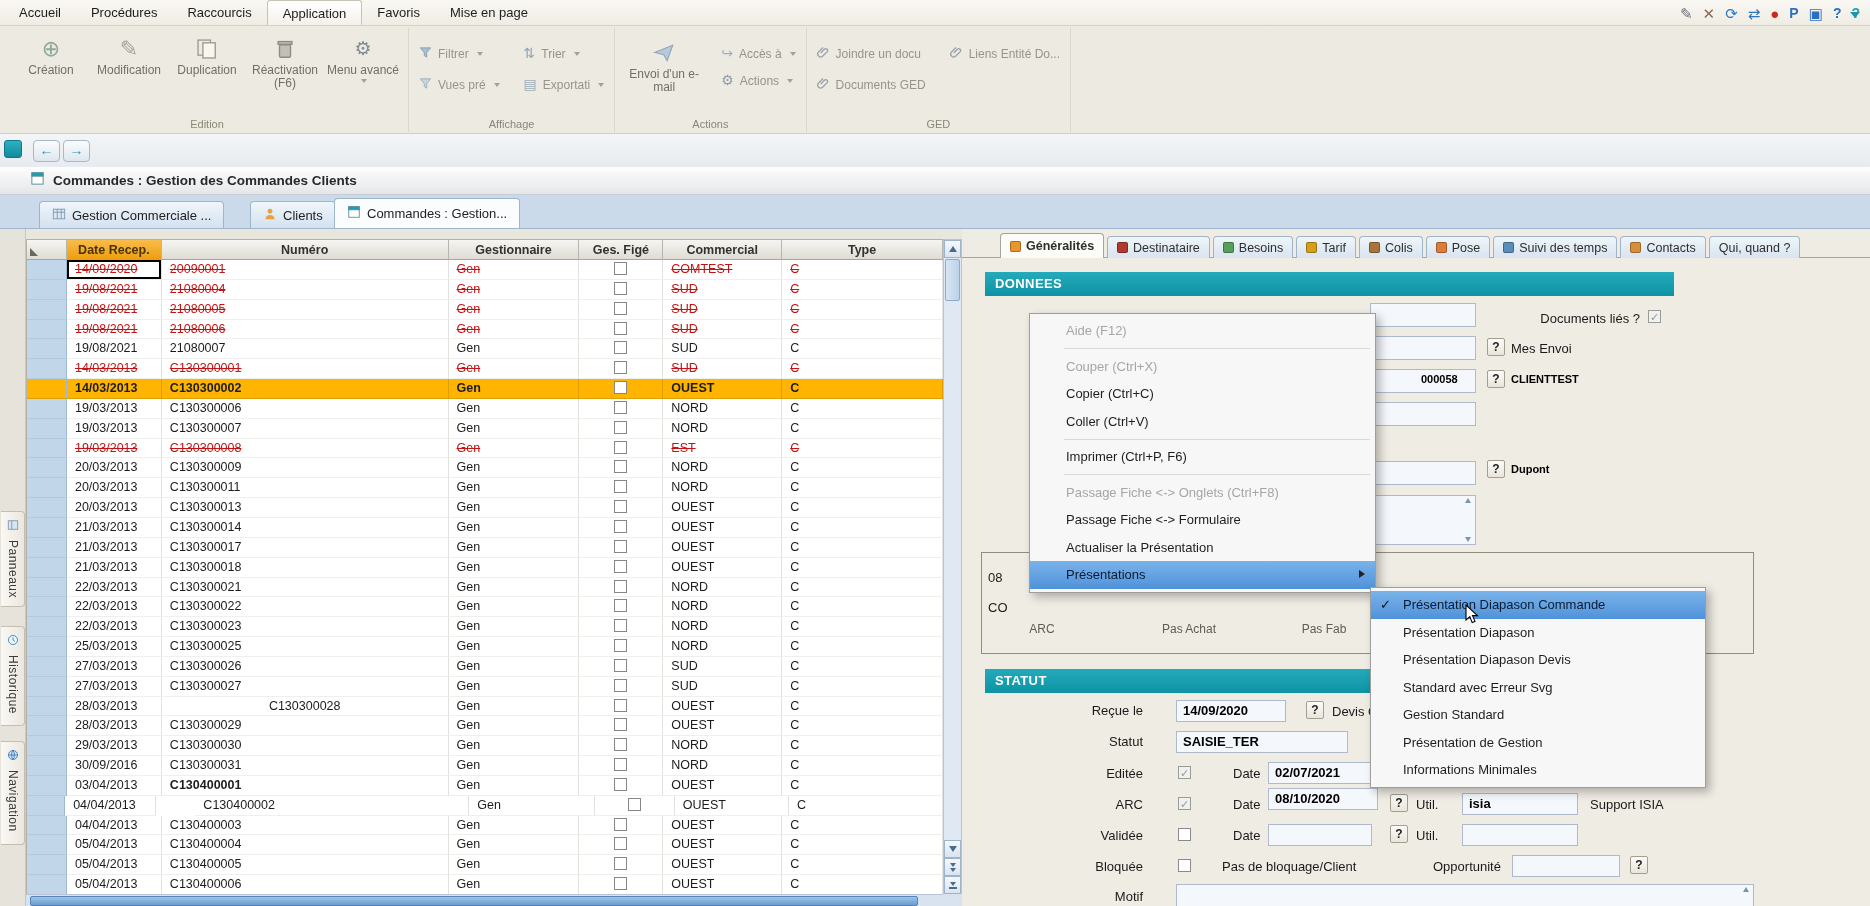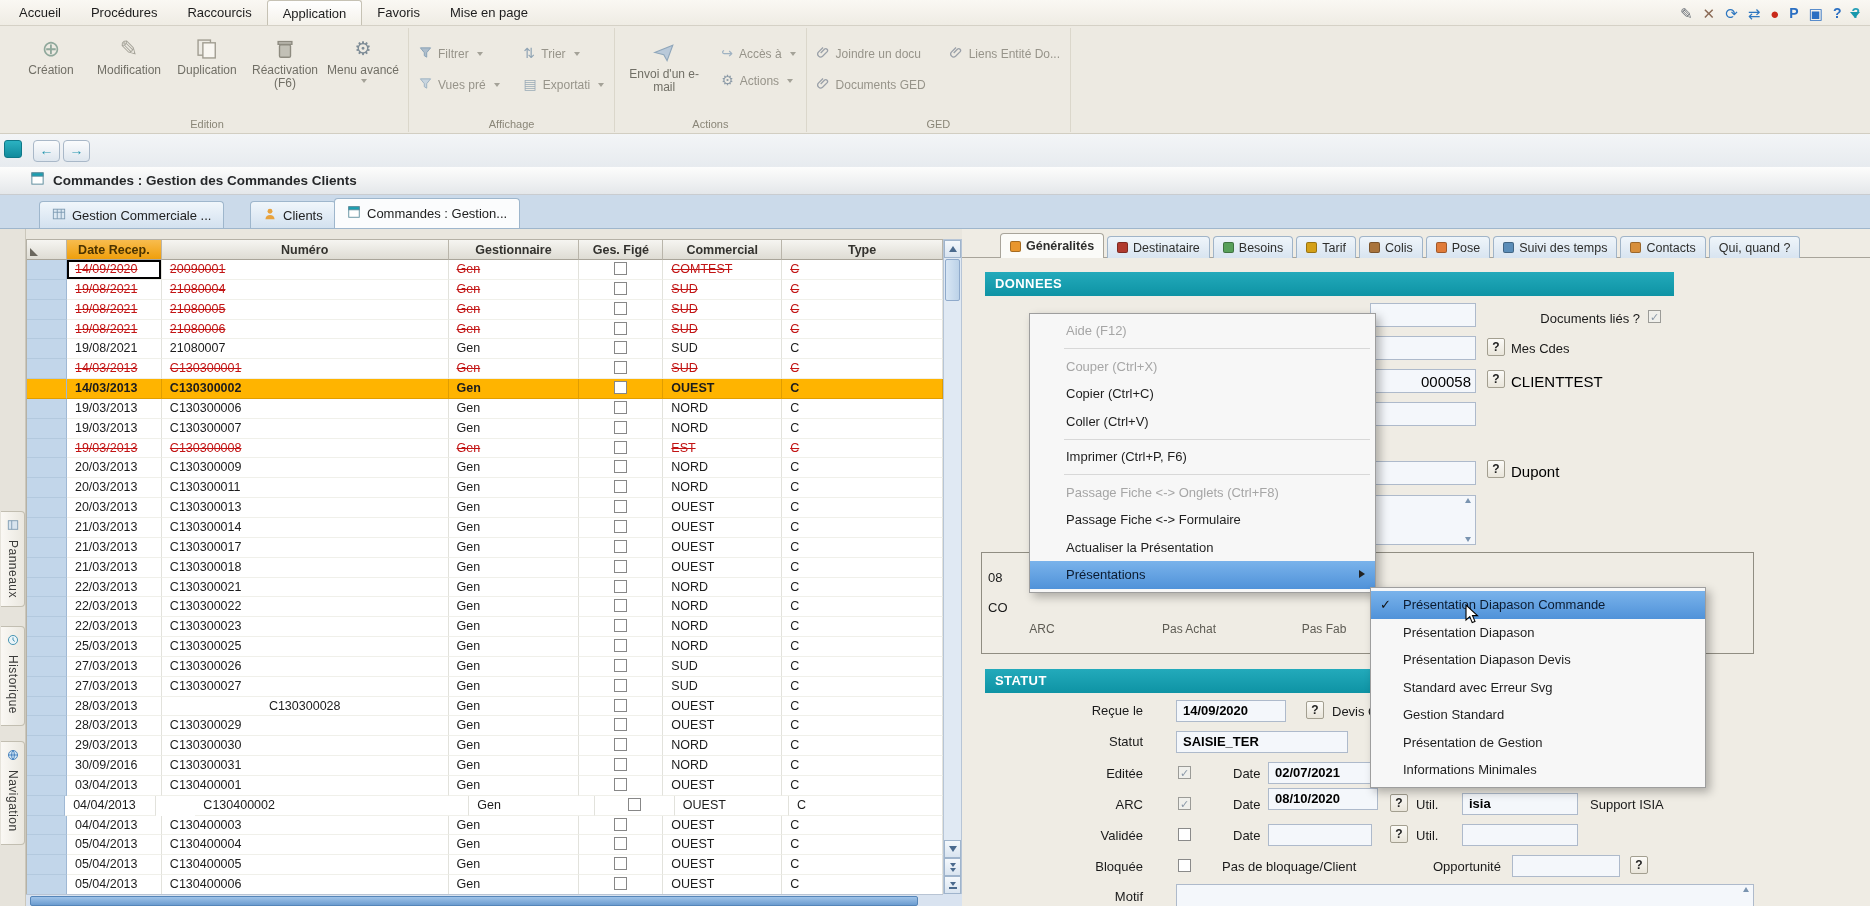--- a/index.html
+++ b/index.html
@@ -74,21 +74,21 @@
 
 .rpanel{position:absolute;left:962px;top:229px;width:908px;height:677px;background:#EFECE4}
 .rtabline{position:absolute;left:962px;top:257px;width:908px;height:1px;background:#A8A49A}
 .rtabs{position:absolute;left:1000px;top:233px;height:25px;display:flex;align-items:flex-end;gap:3px;z-index:2}
 .rtab{display:flex;align-items:center;height:22px;padding:0 9px;font-size:12.5px;color:#2E2E2C;background:linear-gradient(#EFF5FA,#D8E4F0);border:1px solid #A0B4C8;border-bottom:none;border-radius:4px 4px 0 0;white-space:nowrap}
 .rtab.active{height:25px;background:#FBFBF8;border-color:#A8A49A;font-weight:bold}
 .rticon{display:inline-block;width:11px;height:11px;border-radius:2px;margin-right:5px;border:1px solid rgba(0,0,0,.28)}
 .sechdr{position:absolute;height:24px;background:linear-gradient(#23AABB,#0E93A4);color:#fff;font-size:13px;font-weight:bold;line-height:24px;padding-left:10px;letter-spacing:.4px}
 .lbl{position:absolute;font-size:13px;color:#1A1A1A;white-space:nowrap}
 .rlbl{display:inline-block;text-align:right}
-.bval{position:absolute;font-size:15px;font-weight:normal;color:#000;white-space:nowrap}
+.bval{position:absolute;font-size:11px;font-weight:bold;color:#000;white-space:nowrap}
 .fbox{position:absolute;background:#F4F7FB;border:1px solid #AEBACB}
 .vbox{height:22px;font-size:13px;font-weight:bold;color:#000;padding:2px 6px;white-space:nowrap}
 .qbtn{position:absolute;width:18px;height:18px;background:linear-gradient(#FCFBF8,#E9E5DA);border:1px solid #A39F90;font-size:12px;font-weight:bold;text-align:center;line-height:16px;color:#222;border-radius:2px}
 .chk{position:absolute;width:13px;height:13px;background:#fff;border:1px solid #8A8A8A}
 .chk.gchk{background:#F0F0EC;border-color:#9B9B97;color:#8A98A8;font-size:11px;line-height:12px;text-align:center}
 .chk.gchk:after{content:"✓"}
 .mbox{position:absolute;border:1px solid #908D82}
 .collbl{position:absolute;font-size:12px;color:#5E5C54;text-align:center;white-space:nowrap}
 .spin{position:absolute;right:2px;top:2px;bottom:2px;width:11px;display:flex;flex-direction:column;justify-content:space-between;align-items:center}
 .spin .t{width:0;height:0;border-left:3.5px solid transparent;border-right:3.5px solid transparent}
@@ -614,21 +614,21 @@
           <div class="tc" style="width: 131px;">Gen</div>
           <div class="tc tfige" style="width: 84px;">
             <span class="chkbox"></span>
           </div>
           <div class="tc" style="width: 119px;">NORD</div>
           <div class="tc" style="width: 161px;">C</div>
         </div>
         <div class="trow normal">
           <div class="tsel" style="width: 40px;"></div>
           <div class="tc" style="width: 95px;">03/04/2013</div>
-          <div class="tc" style="width: 287px;">C130400001</div>
+          <div class="tc" style="width: 287px; font-weight: bold;">C130400001</div>
           <div class="tc" style="width: 131px;">Gen</div>
           <div class="tc tfige" style="width: 84px;">
             <span class="chkbox"></span>
           </div>
           <div class="tc" style="width: 119px;">OUEST</div>
           <div class="tc" style="width: 161px;">C</div>
         </div>
         <div class="trow normal">
           <div class="tsel" style="width: 40px;"></div>
           <div class="tc" style="width: 95px;">04/04/2013</div>
@@ -755,21 +755,21 @@
   <span class="chk gchk" style="left:1648px;top:310px"></span>
 
   <div class="fbox" style="left:1370px;top:303px;width:106px;height:24px"></div>
   <div class="fbox" style="left:1370px;top:336px;width:106px;height:24px"></div>
   <div class="fbox" style="left:1370px;top:369px;width:106px;height:24px"></div>
   <div class="fbox" style="left:1370px;top:402px;width:106px;height:24px"></div>
   <div class="fbox" style="left:1370px;top:461px;width:106px;height:24px"></div>
   <span class="bval" style="left:1421px;top:373px">000058</span>
 
   <span class="qbtn" style="left:1487px;top:338px">?</span>
-  <span class="lbl" style="left:1511px;top:341px">Mes Cdes</span>
+  <span class="lbl" style="left:1511px;top:341px">Mes Envoi</span>
 
   <span class="qbtn" style="left:1487px;top:370px">?</span>
   <span class="bval" style="left:1511px;top:373px">CLIENTTEST</span>
 
   <span class="qbtn" style="left:1487px;top:460px">?</span>
   <span class="bval" style="left:1511px;top:463px">Dupont</span>
 
   <div class="fbox" style="left:1370px;top:495px;width:106px;height:50px">
     <span class="spin">
         <span class="t u"></span>

